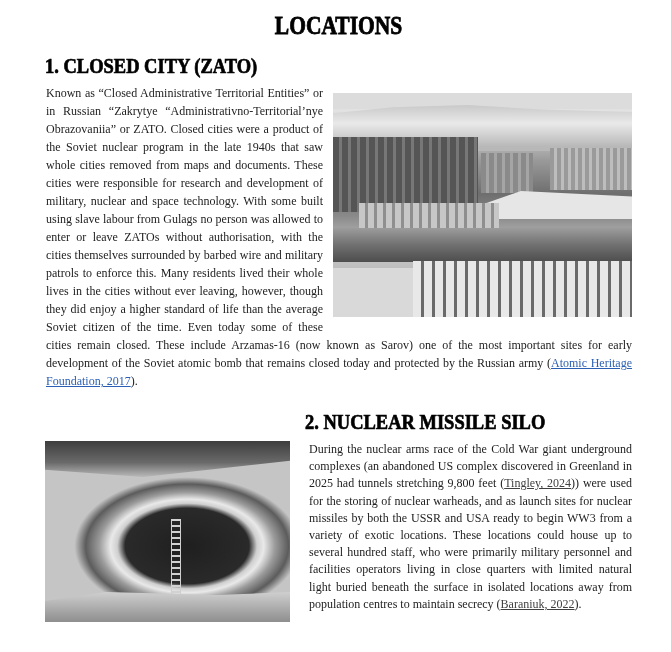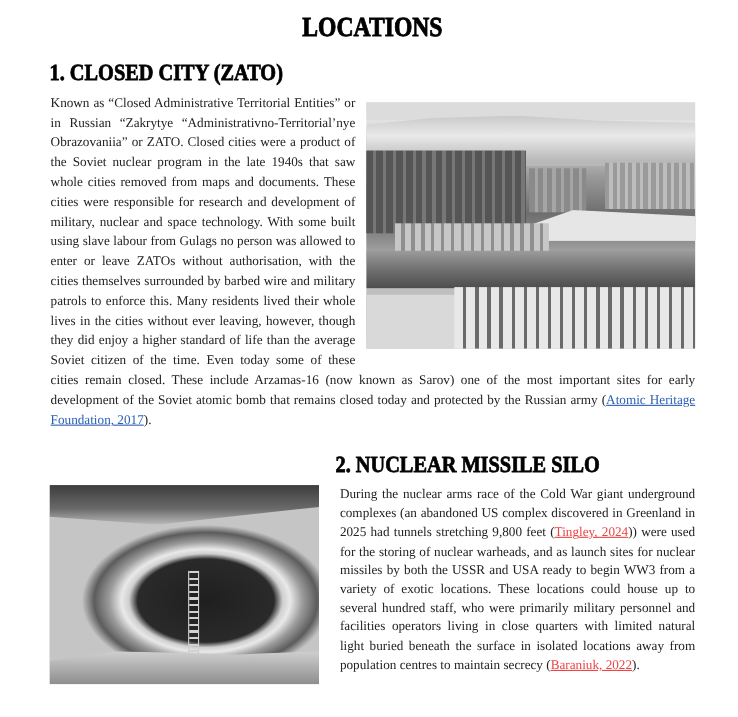--- a/index.html
+++ b/index.html
@@ -67,21 +67,21 @@
   .s2-wrap {
     left: 309px;
     top: 441px;
     width: 323px;
     line-height: 17.2px;
   }
   a.cite {
     text-decoration: underline;
   }
   a.cite-blue { color: #2b5fb3; }
-  a.cite-teal { color: #ef4444; }
+  a.cite-teal { color: #404040; }
 
   .photo {
     position: relative;
     overflow: hidden;
     display: block;
   }
   
   .city-photo {
     background: linear-gradient(#d8d8d8 0%, #e2e2e2 8%, #cfcfcf 12%, #bbbbbb 22%, #9a9a9a 30%, #6e6e6e 45%, #8a8a8a 55%, #c8c8c8 70%, #b5b5b5 85%, #d0d0d0 100%);
   }

